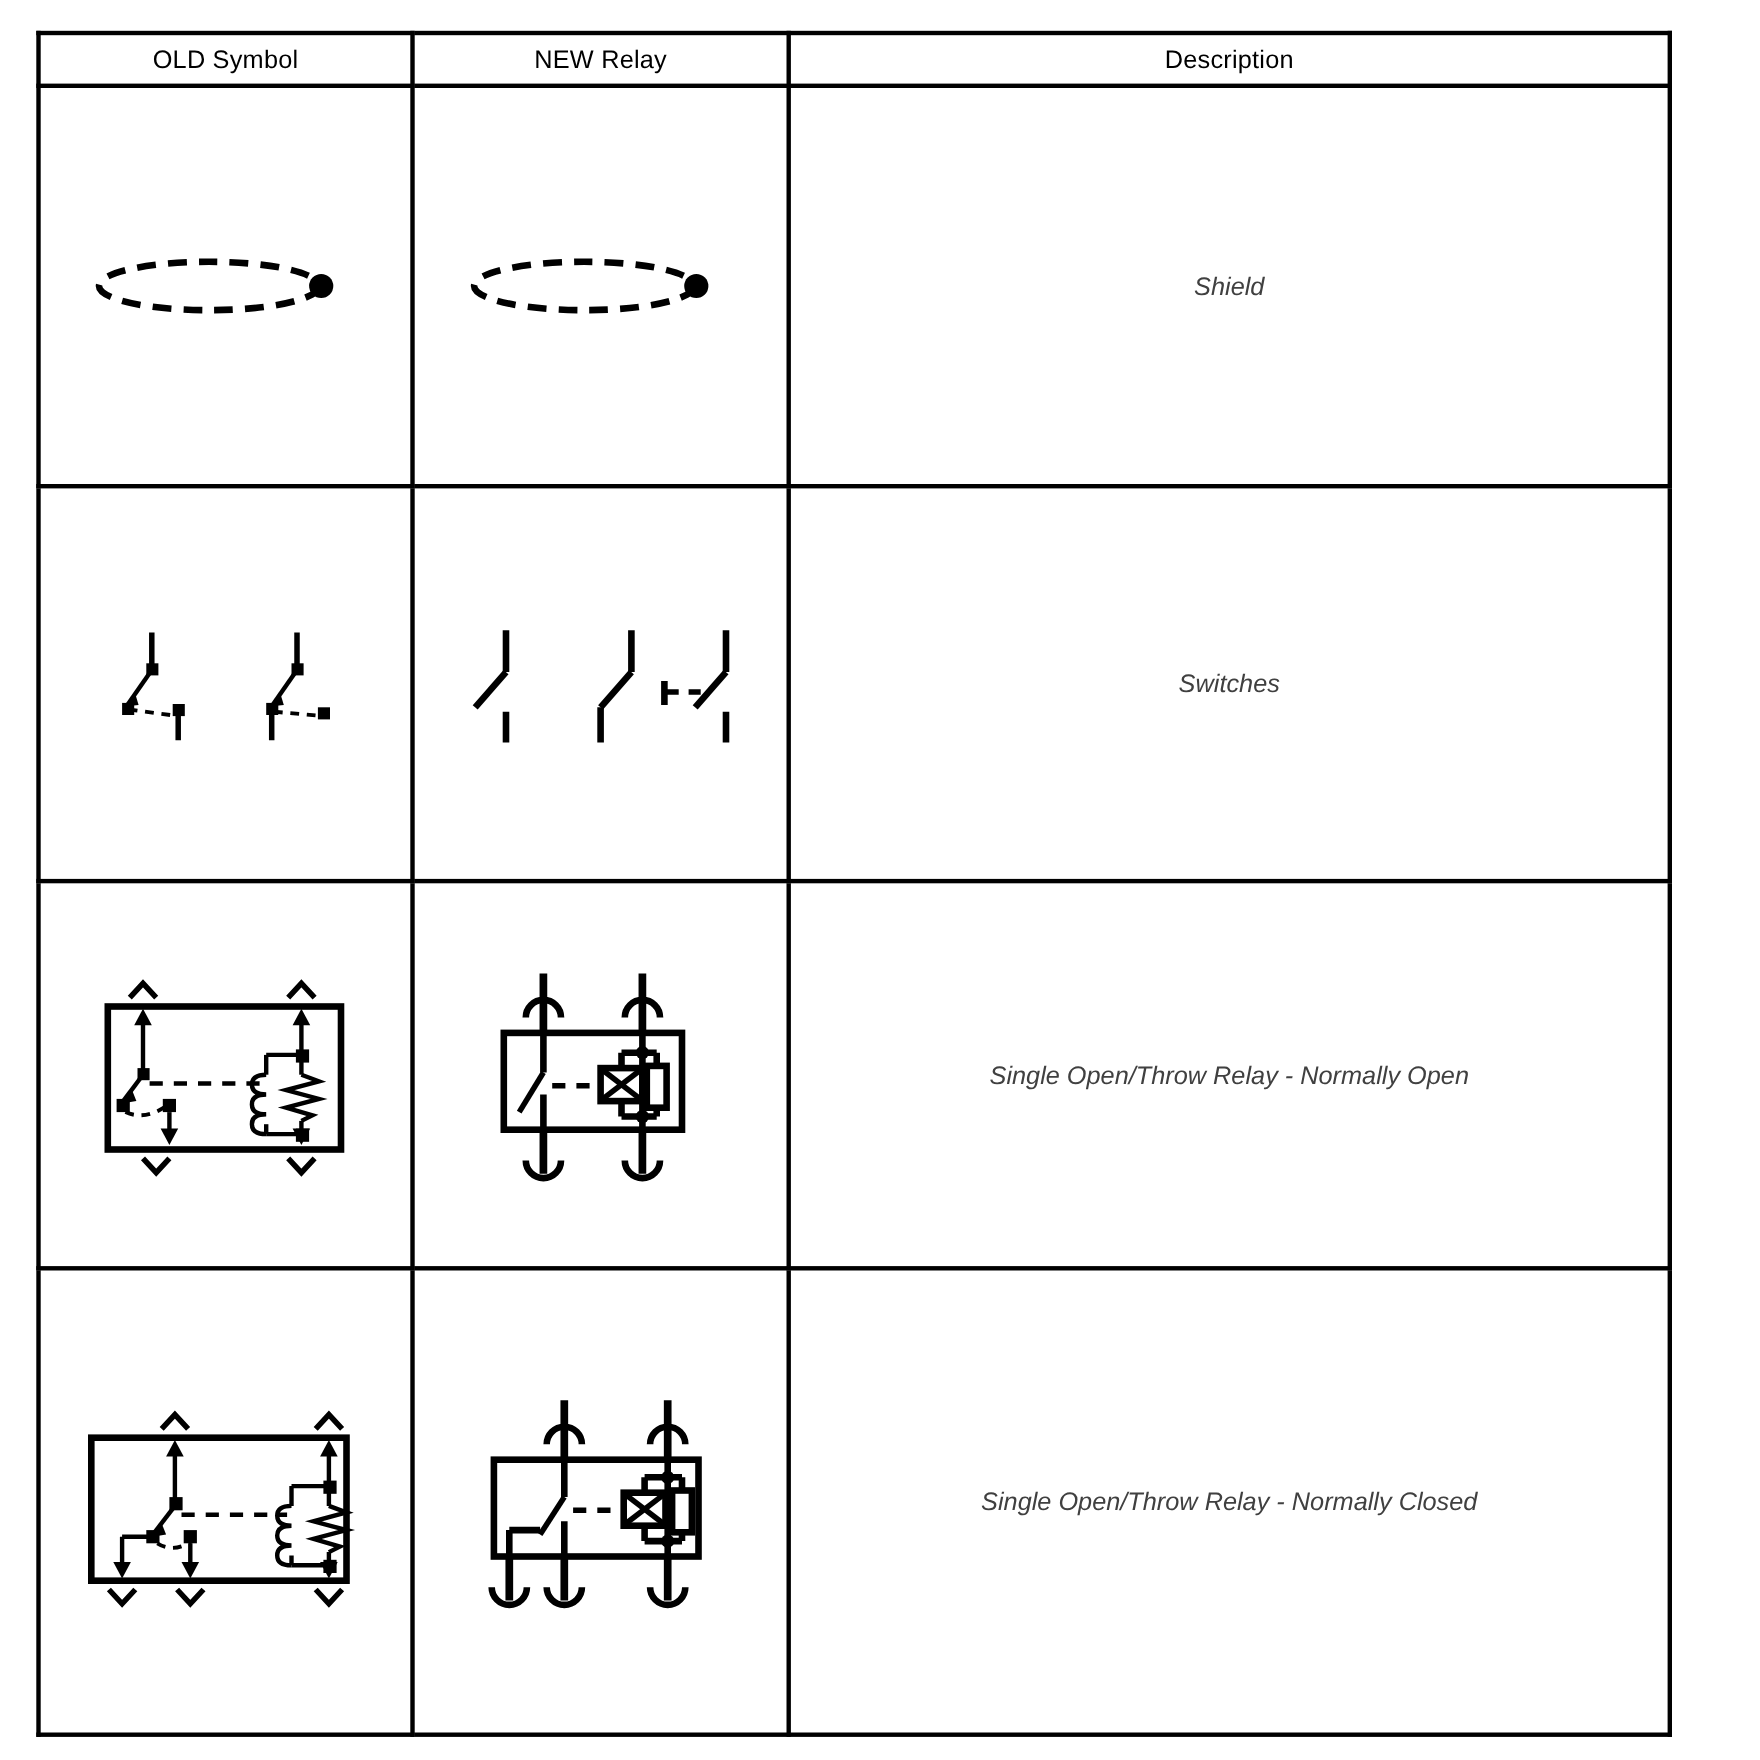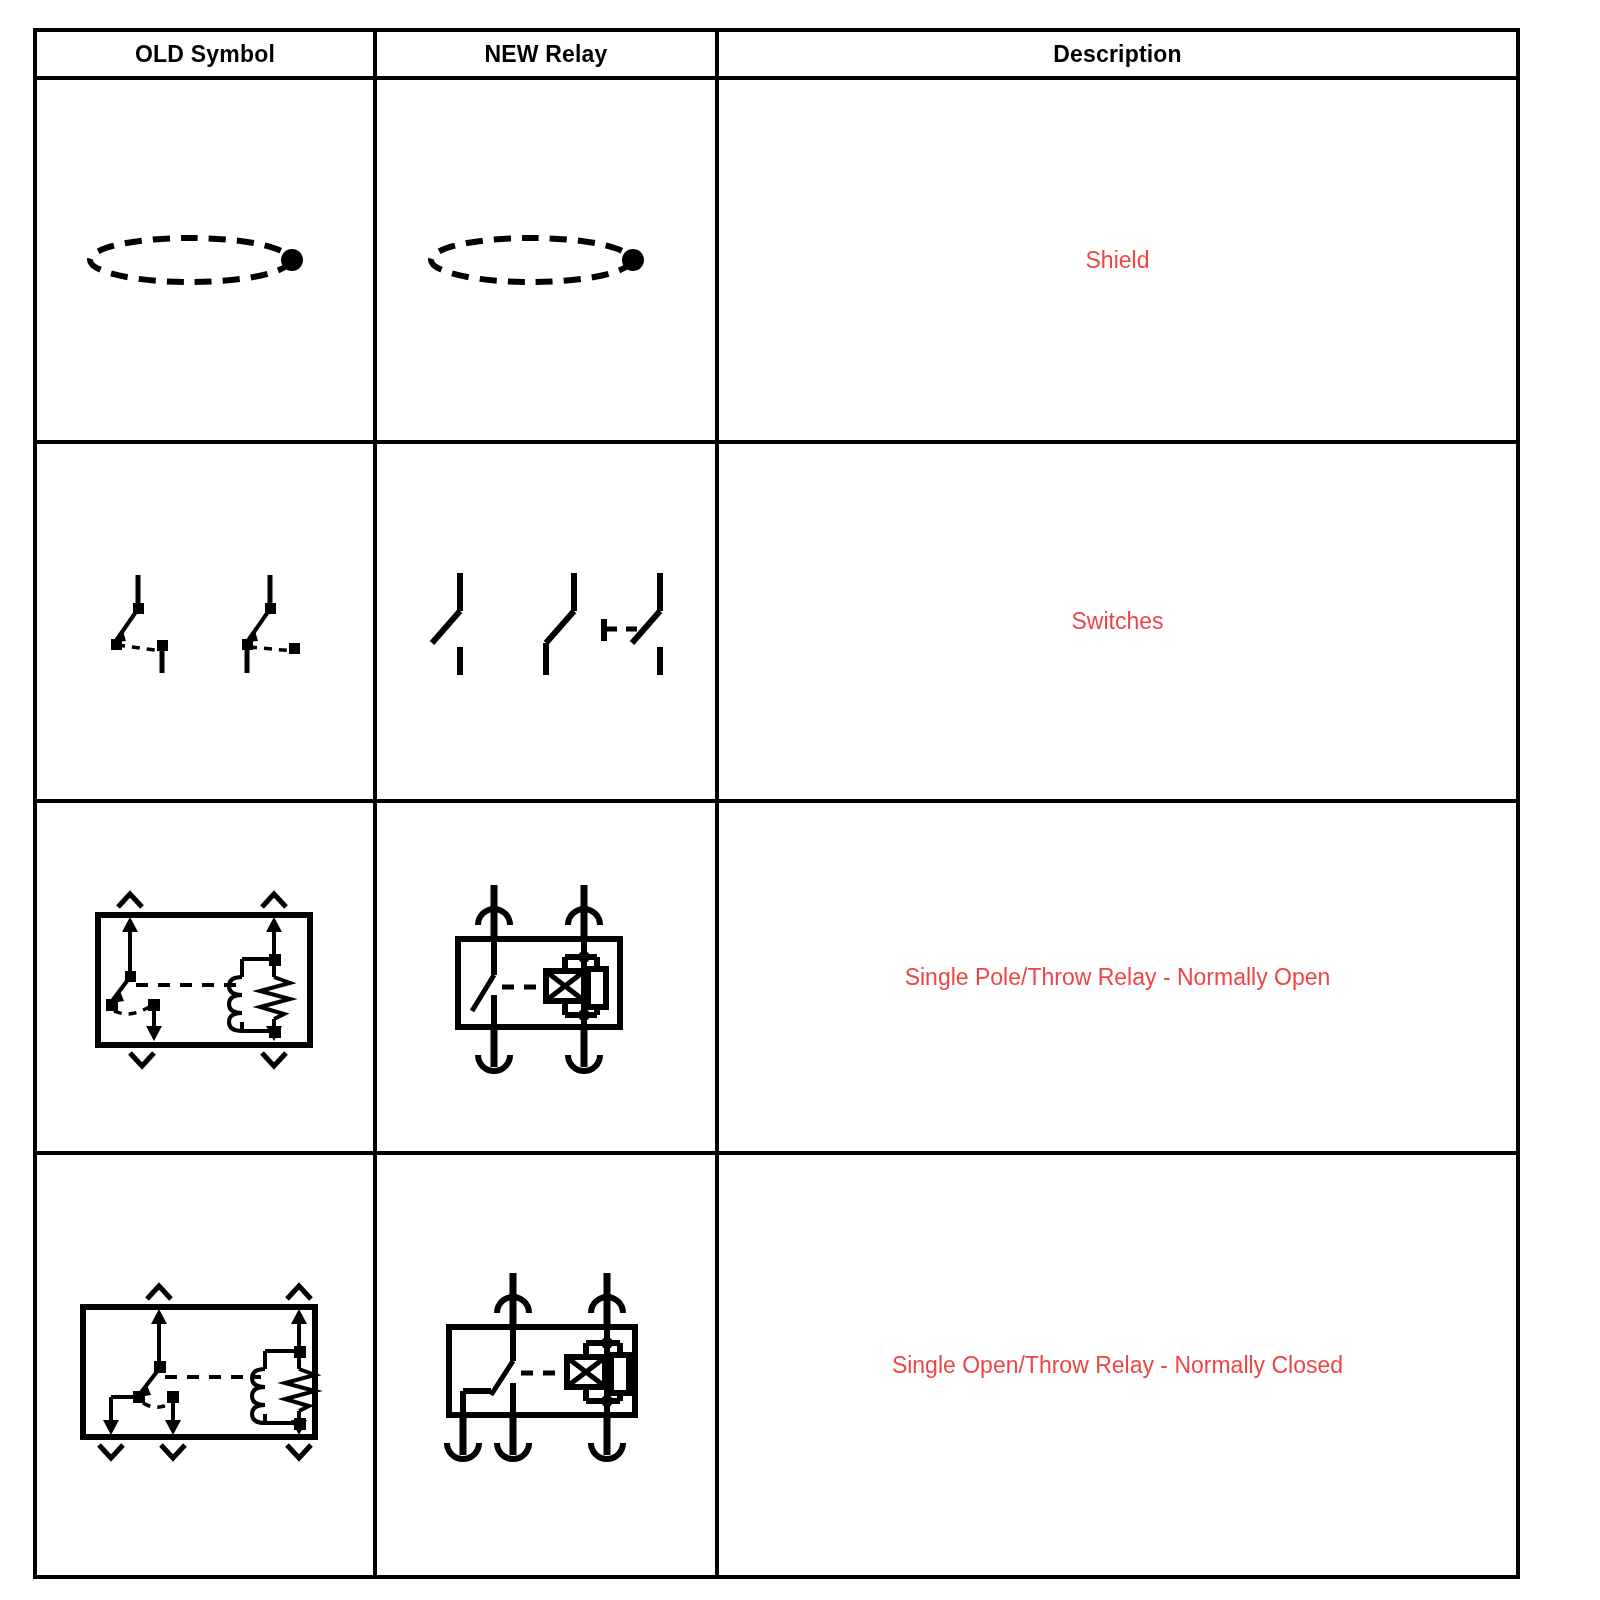--- a/index.html
+++ b/index.html
@@ -37,37 +37,38 @@
     text-align: center;
     background: #ffffff;
   }
   col.col-old   { width: 340px; }
   col.col-new   { width: 342px; }
   col.col-desc  { width: 801px; }
 
   th.hdr {
     height: 44px;
     font-size: 23px;
-    font-weight: bold;
+    font-weight: normal;
     letter-spacing: 0.2px;
     font-family: "Liberation Sans", sans-serif;
   }
   td.sym-cell {
     height: 355px;
   }
   tr.row-shield td.sym-cell   { height: 360px; }
   tr.row-switches td.sym-cell { height: 355px; }
   tr.row-relay-no td.sym-cell { height: 348px; }
   tr.row-relay-nc td.sym-cell { height: 420px; }
 
   td.desc-cell {
     font-size: 23px;
     font-weight: normal;
-    color: #ef4444;
+    color: #404040;
     text-align: center;
+    font-style: italic;
   }
   .sym-wrap {
     display: flex;
     align-items: center;
     justify-content: center;
     width: 100%;
     height: 100%;
   }
   svg { display: block; }
   .desc-text {
@@ -281,21 +282,21 @@
                 <line x1="161" y1="130" x2="161" y2="138"></line>
                 <line x1="148" y1="62" x2="148" y2="150"></line>
               </g>
               <circle cx="148" cy="80" r="6" fill="#000"></circle>
               <circle cx="148" cy="138" r="6" fill="#000"></circle>
             </svg>
           </div>
         </td>
 
         <td class="desc-cell">
-          <span class="desc-text">Single Pole/Throw Relay - Normally Open</span>
+          <span class="desc-text">Single Open/Throw Relay - Normally Open</span>
         </td>
       </tr>
 
       <tr class="row-relay-nc">
 
         <td class="sym-cell">
           <div class="sym-wrap">
             <svg width="280" height="200" viewBox="0 0 280 200">
 
               <rect x="18" y="42" width="232" height="130" fill="none" stroke="#000" stroke-width="6"></rect>

